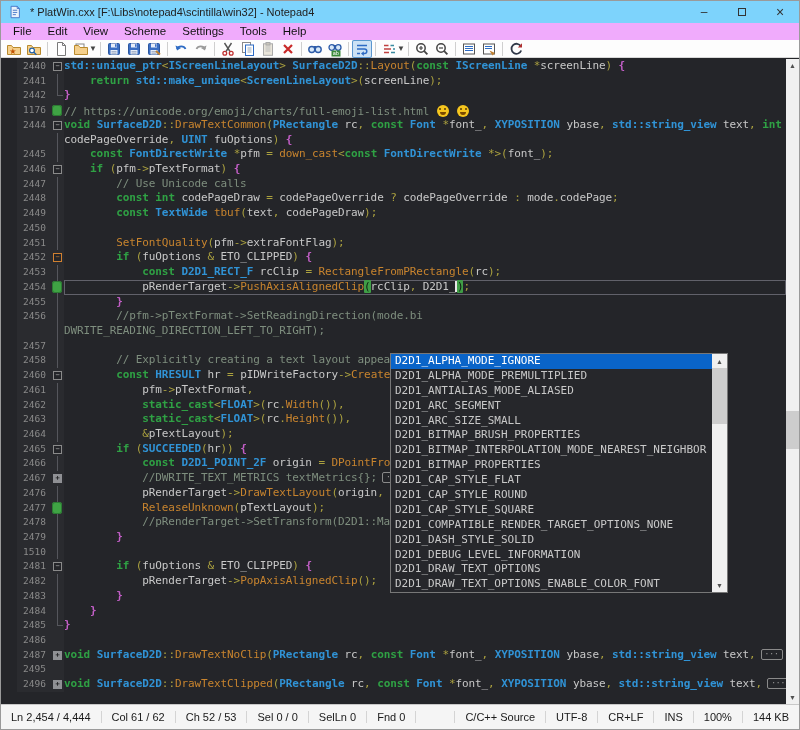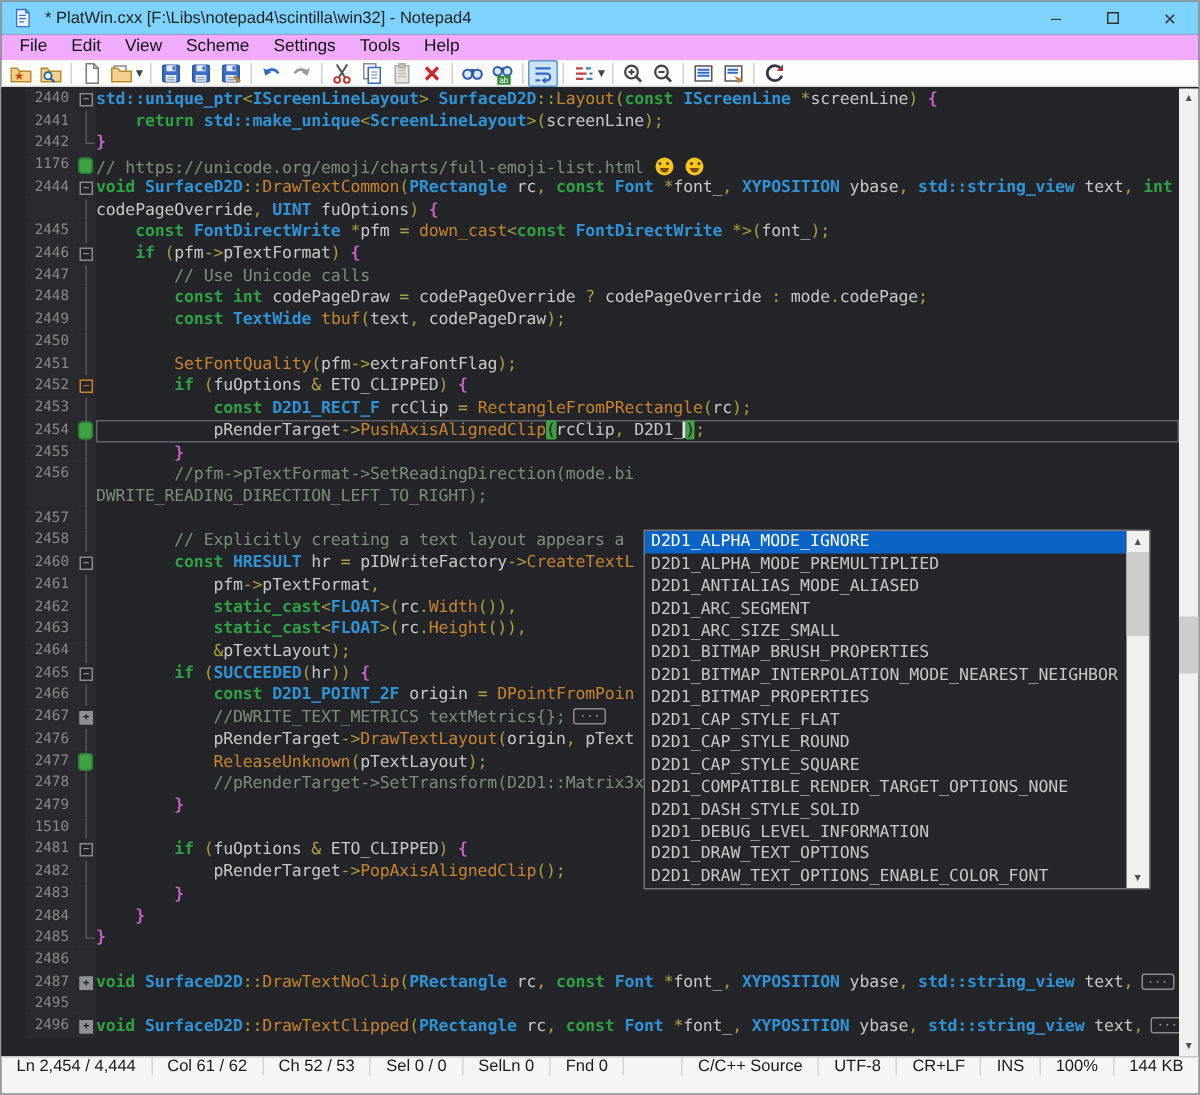--- a/index.html
+++ b/index.html
@@ -64,34 +64,34 @@
   .emoji::after { content:""; position:absolute; left:3px; top:6.5px; width:6px; height:3px;
                   background:#7a4a00; border-radius:0 0 3px 3px; }
 
   
   .vscroll { position:absolute; top:58px; right:0; bottom:25px; width:13px; background:#f0f0f0; }
   .vs-arrow { position:absolute; left:0; width:13px; height:13px; color:#505050; font-size:7px;
               display:flex; align-items:center; justify-content:center; }
   .vs-thumb { position:absolute; left:0; width:13px; background:#cdcdcd; }
 
   
-  .popup { position:absolute; left:428px; top:294px; width:338px; height:240px; background:#26272b;
+  .popup { position:absolute; left:389px; top:294px; width:338px; height:240px; background:#26272b;
            border:1px solid #777; display:flex; z-index:5; }
   .popup-list { flex:1 1 auto; overflow:hidden; }
   .popup-item { height:14.9px; line-height:14.9px; font-family:"DejaVu Sans Mono",monospace;
                 font-size:11px; color:#c8c8c8; white-space:pre; padding-left:4px; }
   .popup-item.sel { background:#0a64c8; color:#ffffff; }
   .popup-scroll { width:15px; flex:none; background:#f0f0f0; position:relative; }
   .ps-arrow { position:absolute; left:0; width:15px; height:14px; color:#505050; font-size:7px;
               display:flex; align-items:center; justify-content:center; }
   .ps-thumb { position:absolute; left:0; top:14px; width:15px; height:56px; background:#cdcdcd; }
 
   
   .statusbar { position:absolute; left:0; right:0; bottom:0; height:25px; background:#f5f5f5;
-               border-top:1px solid #c8c8c8; display:flex; align-items:flex-start; font-size:11px; color:#1a1a1a; }
+               border-top:1px solid #c8c8c8; display:flex; align-items:center; font-size:11px; color:#1a1a1a; }
   .sb-seg { display:flex; align-items:center; padding:0 10px; border-right:1px solid #d4d4d4; white-space:nowrap; }
   .sb-seg.right { border-right:none; border-left:1px solid #d4d4d4; }
   .sb-fill { flex:1 1 auto; }
 </style>
 </head>
 <body>
 
 <div class="window">
 
   <div class="titlebar">

